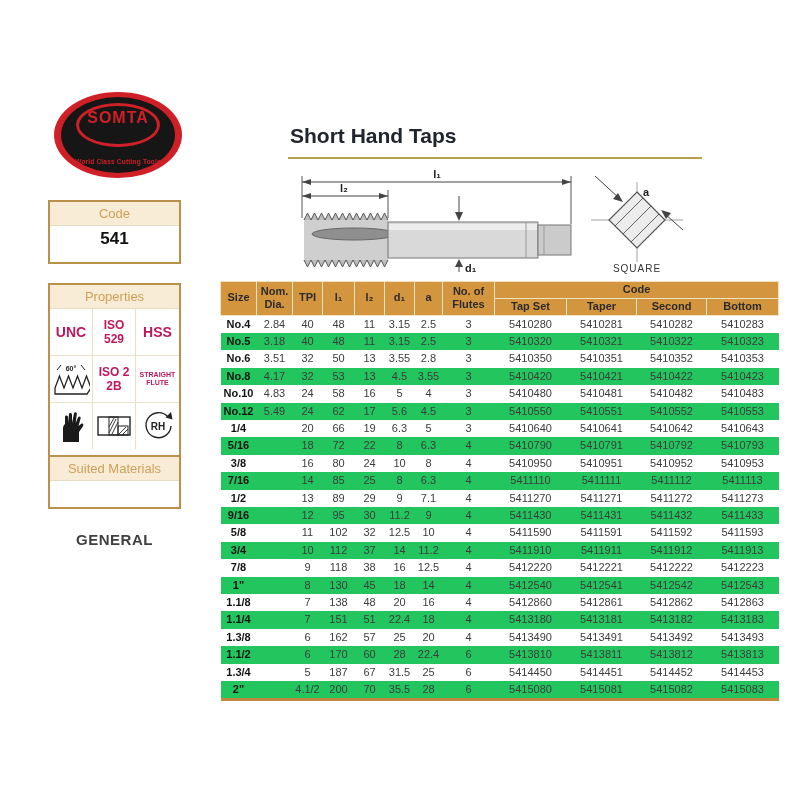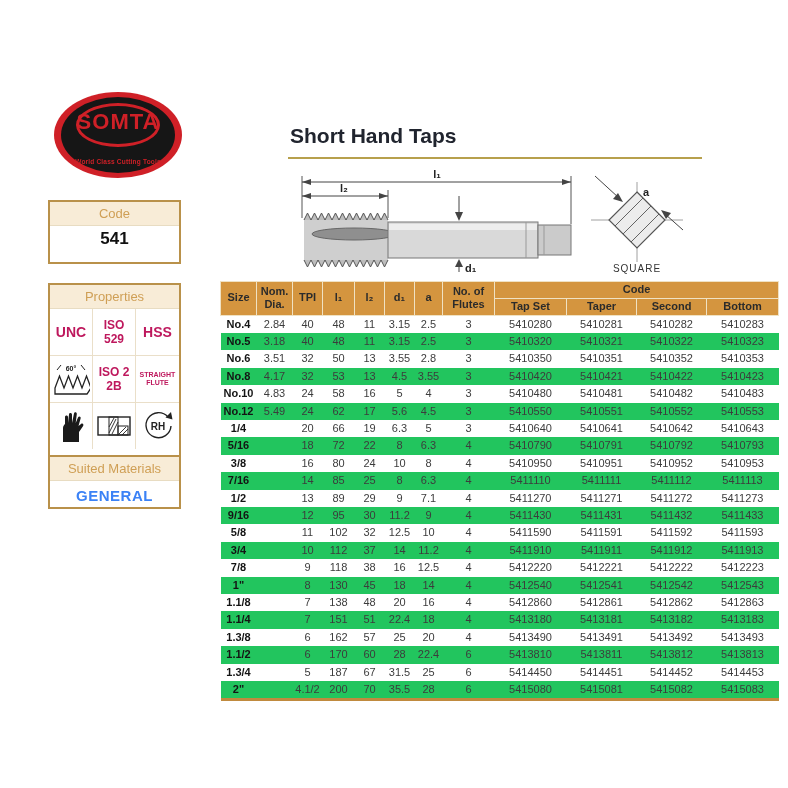--- a/index.html
+++ b/index.html
@@ -9,21 +9,21 @@
   }
   .abs{position:absolute;}
 
   
   .logo{left:54px;top:92px;width:128px;height:86px;}
   .logo-outer{position:absolute;inset:0;background:#cf2027;border-radius:50%;}
   .logo-black{position:absolute;inset:5px 7px;background:#161616;border-radius:50%;}
   .logo-ring{position:absolute;left:22px;right:22px;top:11px;height:38px;
              border:3px solid #cf2027;border-radius:50%;}
   .logo-brand{position:absolute;left:0;right:0;top:17px;text-align:center;
-              color:#cf2027;font-weight:bold;font-size:22px;letter-spacing:1px;}
+              color:#cf2027;font-weight:bold;font-size:16px;letter-spacing:1px;}
   .logo-tagline{position:absolute;left:0;right:0;bottom:13px;text-align:center;
                 color:#cf2027;font-weight:bold;font-size:6.5px;letter-spacing:.2px;}
 
   
   .page-title{left:290px;top:124px;font-size:21px;font-weight:bold;color:#20242e;}
   .title-rule{left:288px;top:157px;width:414px;height:2px;background:#b7a04c;}
 
   
   .side-box{left:48px;width:133px;border:2px solid #b9914a;background:#fff;box-sizing:border-box;}
   .side-box .hd{background:#f8ecd7;color:#cf9f55;text-align:center;font-size:13px;
@@ -33,22 +33,22 @@
   .props-box{top:283px;height:189px;}
   .props-grid{display:grid;grid-template-columns:1fr 1fr 1fr;}
   .props-grid .cell{border-right:1px solid #eadfc9;border-bottom:1px solid #eadfc9;
       height:46px;display:flex;align-items:center;justify-content:center;text-align:center;
       font-weight:bold;color:#be185d;}
   .props-grid .cell:nth-child(3n){border-right:none;}
   .props-grid .cell:nth-child(n+7){border-bottom:none;}
   .t14{font-size:14px;}  .t12{font-size:12px;}  .t7{font-size:7px;line-height:1.2;}
   .pre{white-space:pre-line;}
   .suited-box{top:455px;height:54px;}
-  .suited-val{text-align:center;font-size:15px;font-weight:bold;color:#3b82f6;
-              letter-spacing:.5px;padding-top:6px;}
+  .suited-val{text-align:center;font-size:15px;font-weight:bold;color:#404040;
+              letter-spacing:.5px;padding-top:6px;margin-top:44px;}
 
   
   .tap-drawing{left:294px;top:166px;}
   .square-drawing{left:577px;top:168px;}
   .dim-text{font-size:11px;font-weight:bold;fill:#222;}
   .small-label{font-size:10px;fill:#333;letter-spacing:1px;}
 
   
   .spec-table-wrap{left:220px;top:281px;}
   table{border-collapse:collapse;table-layout:fixed;width:558px;font-size:11px;

